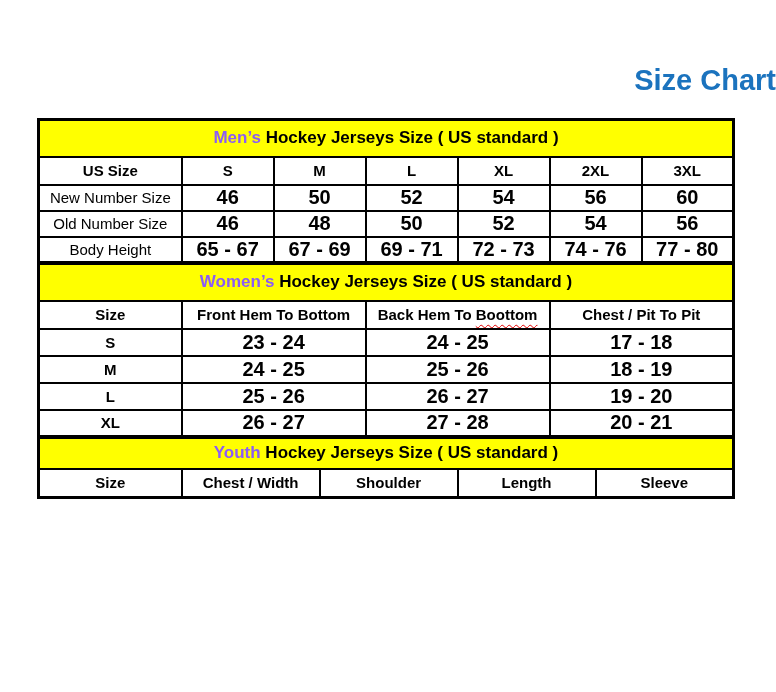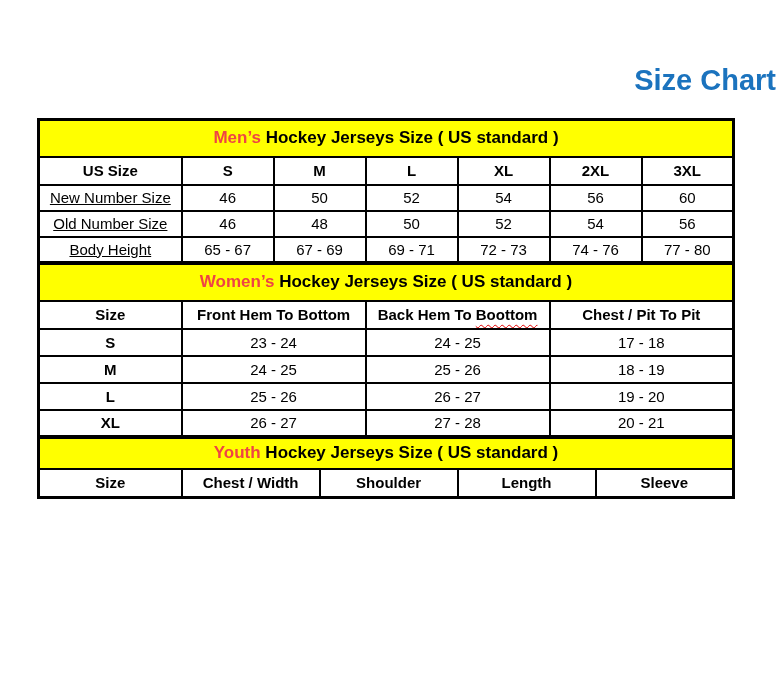--- a/index.html
+++ b/index.html
@@ -35,25 +35,25 @@
     padding: 0;
     overflow: hidden;
     white-space: nowrap;
   }
   .banner {
     background: #FFFF00;
     font-weight: 700;
     font-size: 17px;
     height: 37px;
   }
-  .banner .hl { color: #ef4444; margin-top: 11px; }
+  .banner .hl { color: #8b5cf6; margin-top: 11px; }
   .head-row th { font-weight: 700; font-size: 15px; height: 28px; }
   th.row-label { font-weight: 700; font-size: 15px; }
-  .t-mens th.row-label { font-weight: 400; text-decoration: underline; }
-  td.val { font-weight: 400; font-size: 15px; }
+  .t-mens th.row-label { font-weight: 400; }
+  td.val { font-weight: 700; font-size: 20px; }
   .t-mens tr { height: 26px; }
   .t-womens tr { height: 27px; }
   .t-youth tr { height: 29px; }
   .t-youth .banner { height: 31px; }
   .wavy {
     text-decoration-line: underline;
     text-decoration-style: wavy;
     text-decoration-color: #E00000;
     text-decoration-thickness: 1px;
     text-underline-offset: 4px;

